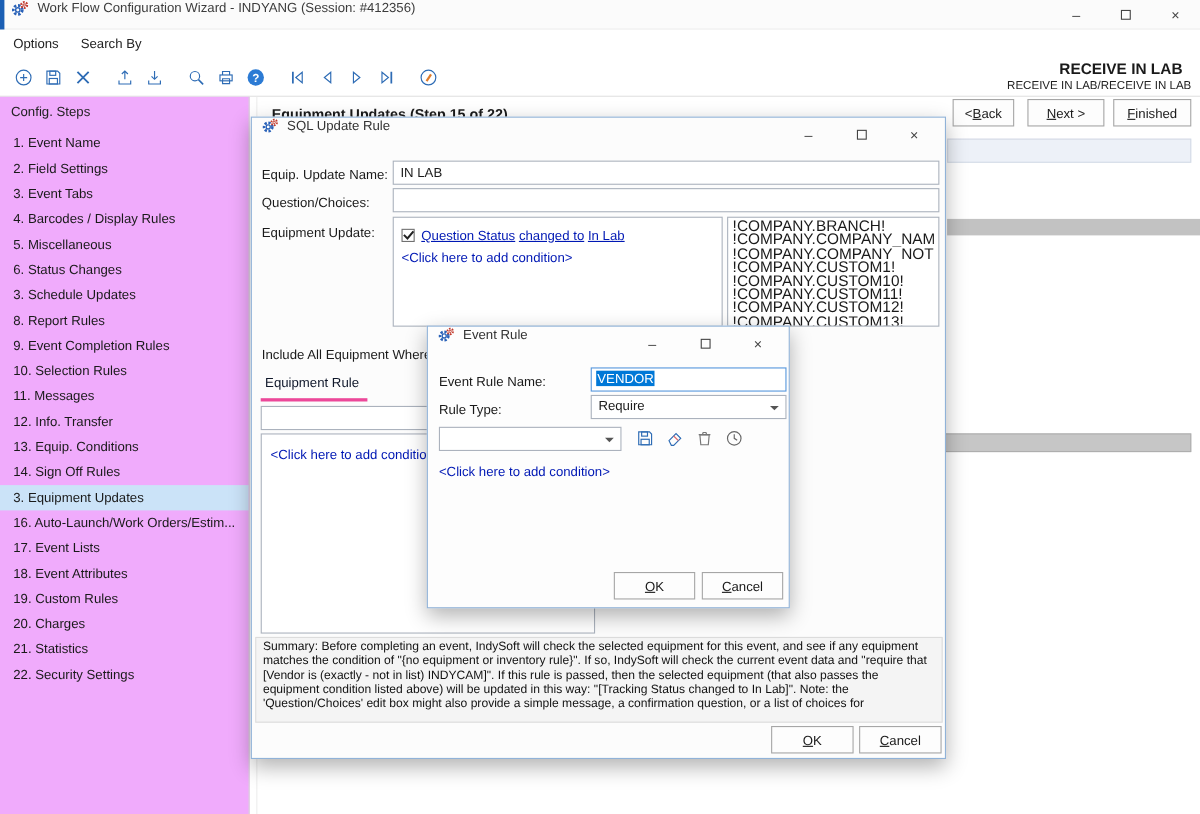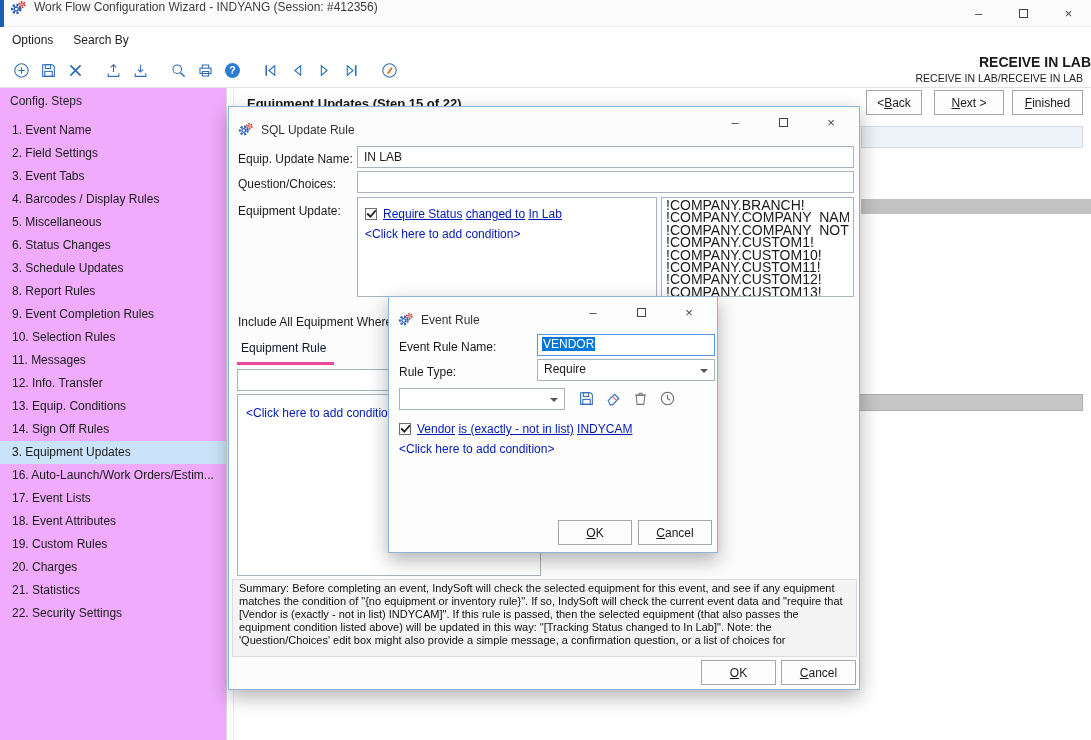--- a/index.html
+++ b/index.html
@@ -21,21 +21,21 @@
   .menu-item{padding:0 10px;height:100%;display:flex;align-items:center;color:#222}
   .menu-item:first-child{margin-left:2px}
 
   .toolbar{position:absolute;left:0;top:53px;width:100%;height:35px;background:#fff;
     border-bottom:1px solid #e2e2e2;display:flex;align-items:center;color:#2e6cb5;padding-left:6px}
   .tool-btn{width:24px;height:24px;display:flex;align-items:center;justify-content:center;margin-left:3px;flex:0 0 auto}
   .tool-btn svg{width:17px;height:17px}
   .gap{margin-left:14px}
 
   
-  .wiz-title{position:absolute;right:0;top:54px;font-size:14px;font-weight:bold;white-space:nowrap}
+  .wiz-title{position:absolute;right:16px;top:54px;font-size:14px;font-weight:bold;white-space:nowrap}
   .wiz-subtitle{position:absolute;right:8px;top:72px;font-size:10.5px;color:#222;white-space:nowrap}
   .btn{position:absolute;height:25px;background:#fdfdfd;border:1px solid #a6a6a6;
     display:flex;align-items:center;justify-content:center;font-size:12px;color:#1a1a1a;cursor:default;white-space:nowrap}
   .btn .key{text-decoration:underline}
   #btn-back{left:866px;top:90px;width:56px}
   #btn-next{left:934px;top:90px;width:70px}
   #btn-finished{left:1012px;top:90px;width:71px}
 
   
   .sidebar{position:absolute;left:0;top:88px;width:227px;height:652px;background:#f0abfc;border-right:1px solid #d7d7d7}
@@ -46,21 +46,21 @@
 
   
   .page-heading{position:absolute;left:247px;top:96px;font-weight:bold;font-size:13px;white-space:nowrap;z-index:1}
   .content-edge{position:absolute;left:233px;top:88px;width:1px;height:652px;background:#ededed;z-index:0}
   .bg-a{position:absolute;left:861px;top:126px;width:222px;height:22px;background:#edf1f8;border:1px solid #d4dbe6;z-index:1}
   .bg-b{position:absolute;left:861px;top:199px;width:230px;height:15px;background:#c2c2c2;z-index:1}
   .bg-c{position:absolute;left:857px;top:394px;width:226px;height:17px;background:#c6c6c6;border:1px solid #aeaeae;z-index:1}
 
   
   .dialog{position:absolute;background:#fcfcfc;border:1px solid #90b2d8;box-shadow:0 7px 18px rgba(0,0,0,.3)}
-  .dlg-titlebar{position:absolute;left:0;top:0;right:0;height:30px;display:flex;align-items:flex-end}
+  .dlg-titlebar{position:absolute;left:0;top:0;right:0;height:30px;display:flex;align-items:flex-start}
   .dlg-icon{margin-left:9px;width:15px;height:15px;flex:0 0 auto}
   .dlg-title{margin-left:8px;color:#333;white-space:nowrap}
   .dlg-controls{position:absolute;right:4px;top:1px;height:28px;display:flex}
   .dlg-btn{width:48px;height:28px;display:flex;align-items:center;justify-content:center;color:#444;font-size:13px}
 
   .fld-label{position:absolute;white-space:nowrap}
   .textbox{position:absolute;border:1px solid #abb2bd;background:#fff;padding:2px 6px;font:inherit;color:#1a1a1a}
   input.textbox{outline:none}
   .selectbox{position:absolute;border:1px solid #abb2bd;background:#fff;padding:2px 18px 2px 6px;white-space:nowrap}
   .selectbox::after{content:"";position:absolute;right:6px;top:9px;border:4px solid transparent;border-top-color:#555}
@@ -315,21 +315,21 @@
     <input class="textbox" id="sql-name-input" value="IN LAB" style="">
 
     <div class="fld-label" id="sql-question-label">Question/Choices:</div>
     <input class="textbox" id="sql-question-input" value="" style="">
 
     <div class="fld-label" id="sql-update-label">Equipment Update:</div>
     <div id="sql-update-box">
       <div class="rule-line">
         <span class="cb"><svg viewBox="0 0 12 12">
               <path d="M2 6l3 3 5-6" fill="none" stroke="#222" stroke-width="1.7"></path>
-            </svg></span><span class="rule-link">Require Status</span> <span class="rule-link">changed to</span> <span class="rule-link">In Lab</span>
+            </svg></span><span class="rule-link">Question Status</span> <span class="rule-link">changed to</span> <span class="rule-link">In Lab</span>
       </div>
       <div class="rule-line addcond">&lt;Click here to add condition&gt;</div>
     </div>
 
     <div id="sql-token-list">
 
         <div class="token">!COMPANY.BRANCH!</div>
 
         <div class="token">!COMPANY.COMPANY_NAME!</div>
 
@@ -414,25 +414,20 @@
         </span>
       <span class="icon-btn">
           <svg viewBox="0 0 16 16">
             <circle cx="8" cy="8" r="5.8" fill="none" stroke="#666"></circle>
             <path d="M8 4.5V8l2.5 1.7" fill="none" stroke="#666"></path>
           </svg>
         </span>
     </div>
 
     <div id="ev-rule">
-      <div class="rule-line">
-        <span class="cb"><svg viewBox="0 0 12 12">
-              <path d="M2 6l3 3 5-6" fill="none" stroke="#222" stroke-width="1.7"></path>
-            </svg></span><span class="rule-link">Vendor</span> <span class="rule-link">is (exactly - not in list)</span> <span class="rule-link">INDYCAM</span>
-      </div>
       <div class="rule-line addcond">&lt;Click here to add condition&gt;</div>
     </div>
 
     <div class="btn" id="ev-ok">
       <span class="key">O</span>
         <span>K</span>
     </div>
     <div class="btn" id="ev-cancel">
       <span class="key">C</span>
         <span>ancel</span>

